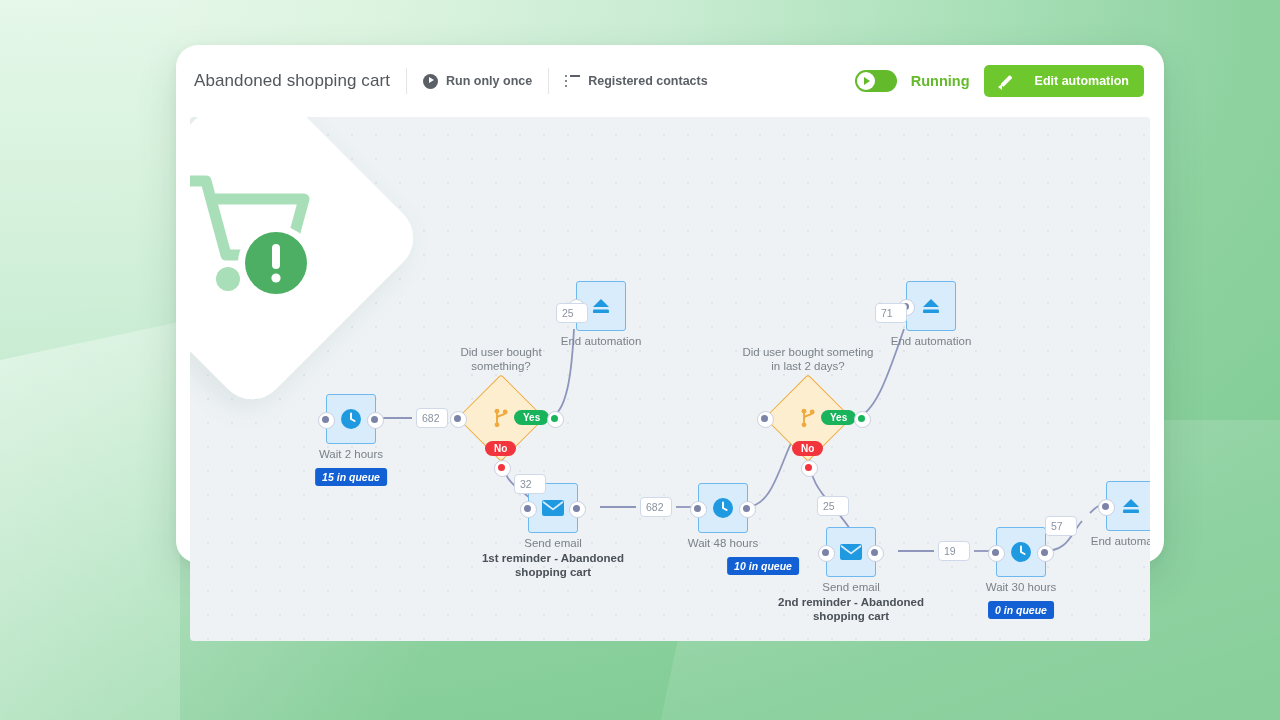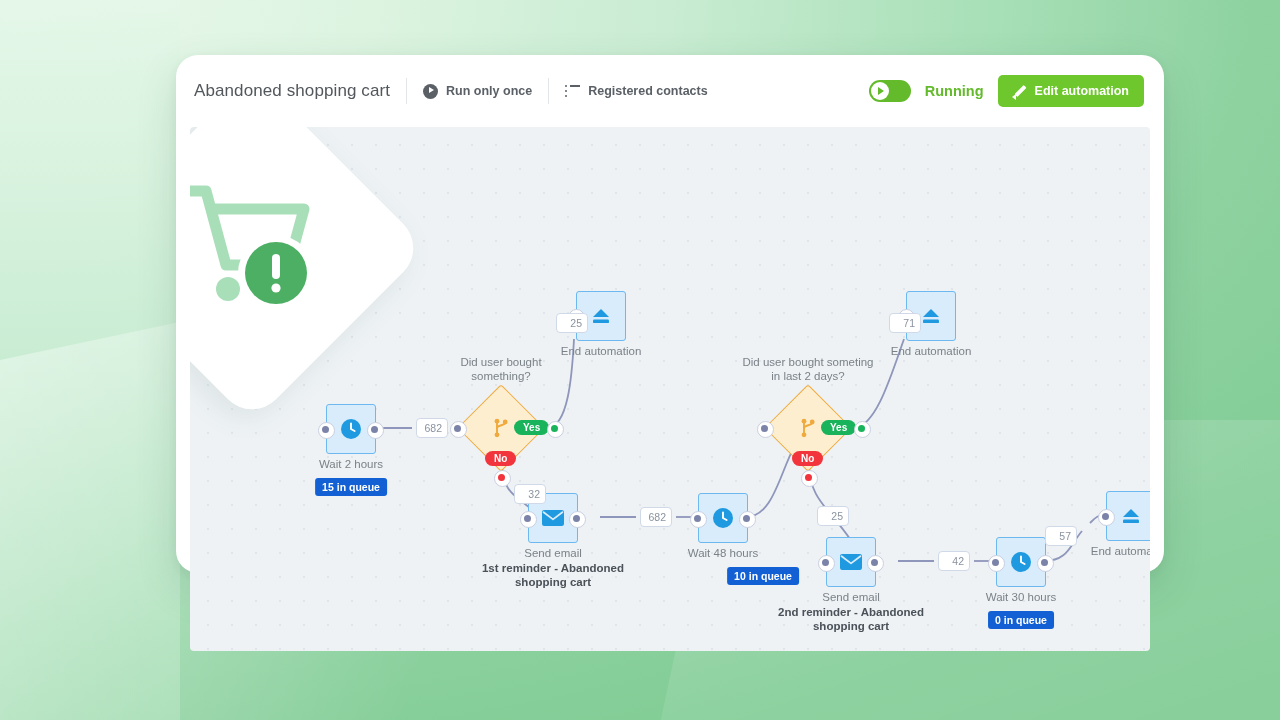--- a/index.html
+++ b/index.html
@@ -25,21 +25,21 @@
     opacity:.85;
   }
   .bg-blob{
     position:absolute;right:-40px;bottom:-120px;width:640px;height:420px;
     background:linear-gradient(160deg, rgba(255,255,255,.18), rgba(255,255,255,0));
     border-radius:140px 0 0 0;transform:skewX(-12deg);
   }
 
   
   .card{
-    position:absolute;left:176px;top:55px;width:988px;height:518px;
+    position:absolute;left:176px;top:45px;width:988px;height:518px;
     background:#fff;border-radius:22px;
     box-shadow:0 16px 40px rgba(40,90,60,.16), 0 3px 10px rgba(40,90,60,.07);
   }
   .card-header{
     position:relative;height:72px;display:flex;align-items:center;
     padding:0 20px 0 18px;
   }
   .title{
     font-size:17px;color:#52575c;letter-spacing:.1px;white-space:nowrap;
   }
@@ -67,21 +67,21 @@
   }
   .toggle .knob{
     position:absolute;left:2px;top:2px;width:18px;height:18px;border-radius:50%;background:#fff;
   }
   .toggle .knob:after{
     content:"";position:absolute;left:7px;top:4.6px;
     border-left:6px solid #63ba2b;border-top:4.4px solid transparent;border-bottom:4.4px solid transparent;
   }
   .running{font-size:14.5px;font-weight:bold;color:#63ba2b;}
   .btn-edit{
-    display:flex;align-items:center;gap:9px;
+    display:flex;align-items:center;gap:23px;
     background:#6ec72c;color:#fff;border:0;border-radius:5px;
     height:32px;padding:0 15px;cursor:pointer;
     font-size:12.5px;font-weight:bold;font-family:inherit;
   }
   .ico-pencil{width:13px;height:13px;position:relative;flex:0 0 auto;}
   .ico-pencil:before{
     content:"";position:absolute;left:1px;top:4px;width:13px;height:4px;background:#fff;
     transform:rotate(-45deg);border-radius:1px;
   }
   .ico-pencil:after{
@@ -129,21 +129,21 @@
     position:absolute;top:54px;left:50%;transform:translateX(-50%);
     white-space:nowrap;font-size:11.5px;color:#7a8288;text-align:center;
   }
   .node-sub{
     display:block;font-size:11.5px;font-weight:bold;color:#4a5158;
     line-height:14px;margin-top:2px;white-space:pre;
   }
   .badge{
     position:absolute;left:50%;transform:translateX(-50%);
     background:#1260d4;color:#fff;border-radius:3px;
-    font-size:10.5px;font-weight:bold;padding:3px 7px;white-space:nowrap;
+    font-size:10.5px;font-weight:bold;padding:3px 7px;white-space:nowrap;font-style:italic;
   }
 
   
   .diamond{position:absolute;width:62px;height:62px;}
   .diamond .dshape{
     position:absolute;inset:0;background:#fdeecf;border:1.6px solid #f0a93c;
     transform:rotate(45deg);border-radius:3px;
   }
   .diamond .dicon{position:absolute;inset:0;display:flex;align-items:center;justify-content:center;}
   .diamond .port.left{left:-20px}
@@ -154,21 +154,21 @@
   .pill.yes{background:#19b35b}
   .pill.no{background:#f2343c}
   .dot-port{
     position:absolute;width:15px;height:15px;border-radius:50%;background:#fff;border:1.5px solid #c9cfe0;
   }
   .dot-port.green:after{content:"";position:absolute;left:3px;top:3px;width:7px;height:7px;border-radius:50%;background:#19b35b;}
   .dot-port.red:after{content:"";position:absolute;left:3px;top:3px;width:7px;height:7px;border-radius:50%;background:#f2343c;}
 
   .edge-label{
     position:absolute;background:#fff;border:1px solid #cfd9e8;border-radius:4px;
-    font-size:10.5px;color:#8a93a0;padding:3px 5px;min-width:20px;text-align:right;
+    font-size:10.5px;color:#8a93a0;padding:3px 5px;min-width:20px;text-align:left;
     transform:translate(-50%,-50%);
   }
   .diamond-title{
     position:absolute;left:50%;transform:translateX(-50%);
     font-size:11.5px;color:#7a8288;text-align:center;white-space:pre;line-height:14px;
   }
 </style>
 </head>
 <body>
 
@@ -364,39 +364,39 @@
       <div class="node" style="left:716px;top:164px;">
         <div class="node-box">
           <svg width="22" height="20" viewBox="0 0 22 20">
             <path d="M11 3 L19 11 H3 Z" fill="#1f9ae0"></path>
             <rect x="3" y="13.5" width="16" height="3.6" rx="1.2" fill="#1f9ae0"></rect>
           </svg>
         </div>
         <span class="port left"></span>
         <div class="node-label">End automation</div>
       </div>
-      <div class="edge-label" style="left:701px;top:196px;margin-left:14px;">71</div>
+      <div class="edge-label" style="left:701px;top:196px;">71</div>
 
       <div class="node" style="left:636px;top:410px;">
         <div class="node-box">
           <svg width="24" height="18" viewBox="0 0 24 18">
             <rect x="1" y="1" width="22" height="16" rx="2.2" fill="#1f9ae0"></rect>
             <path d="M2.6 3.2 L12 10.4 L21.4 3.2" stroke="#d8ecfb" stroke-width="1.8" fill="none" stroke-linecap="round" stroke-linejoin="round"></path>
           </svg>
         </div>
         <span class="port left"></span>
         <span class="port right"></span>
         <div class="node-label">
           <span>Send email</span>
           <span class="node-sub">2nd reminder - Abandoned
 shopping cart</span>
         </div>
       </div>
       <div class="edge-label" style="left:643px;top:389px;">25</div>
-      <div class="edge-label" style="left:764px;top:434px;">42</div>
+      <div class="edge-label" style="left:764px;top:434px;">19</div>
 
       <div class="node" style="left:806px;top:410px;">
         <div class="node-box">
           <svg width="22" height="22" viewBox="0 0 22 22">
             <circle cx="11" cy="11" r="10" fill="#1f9ae0"></circle>
             <path d="M11 5.5 V11 L14.6 13" stroke="#fff" stroke-width="1.9" fill="none" stroke-linecap="round"></path>
           </svg>
         </div>
         <span class="port left"></span>
         <span class="port right"></span>

